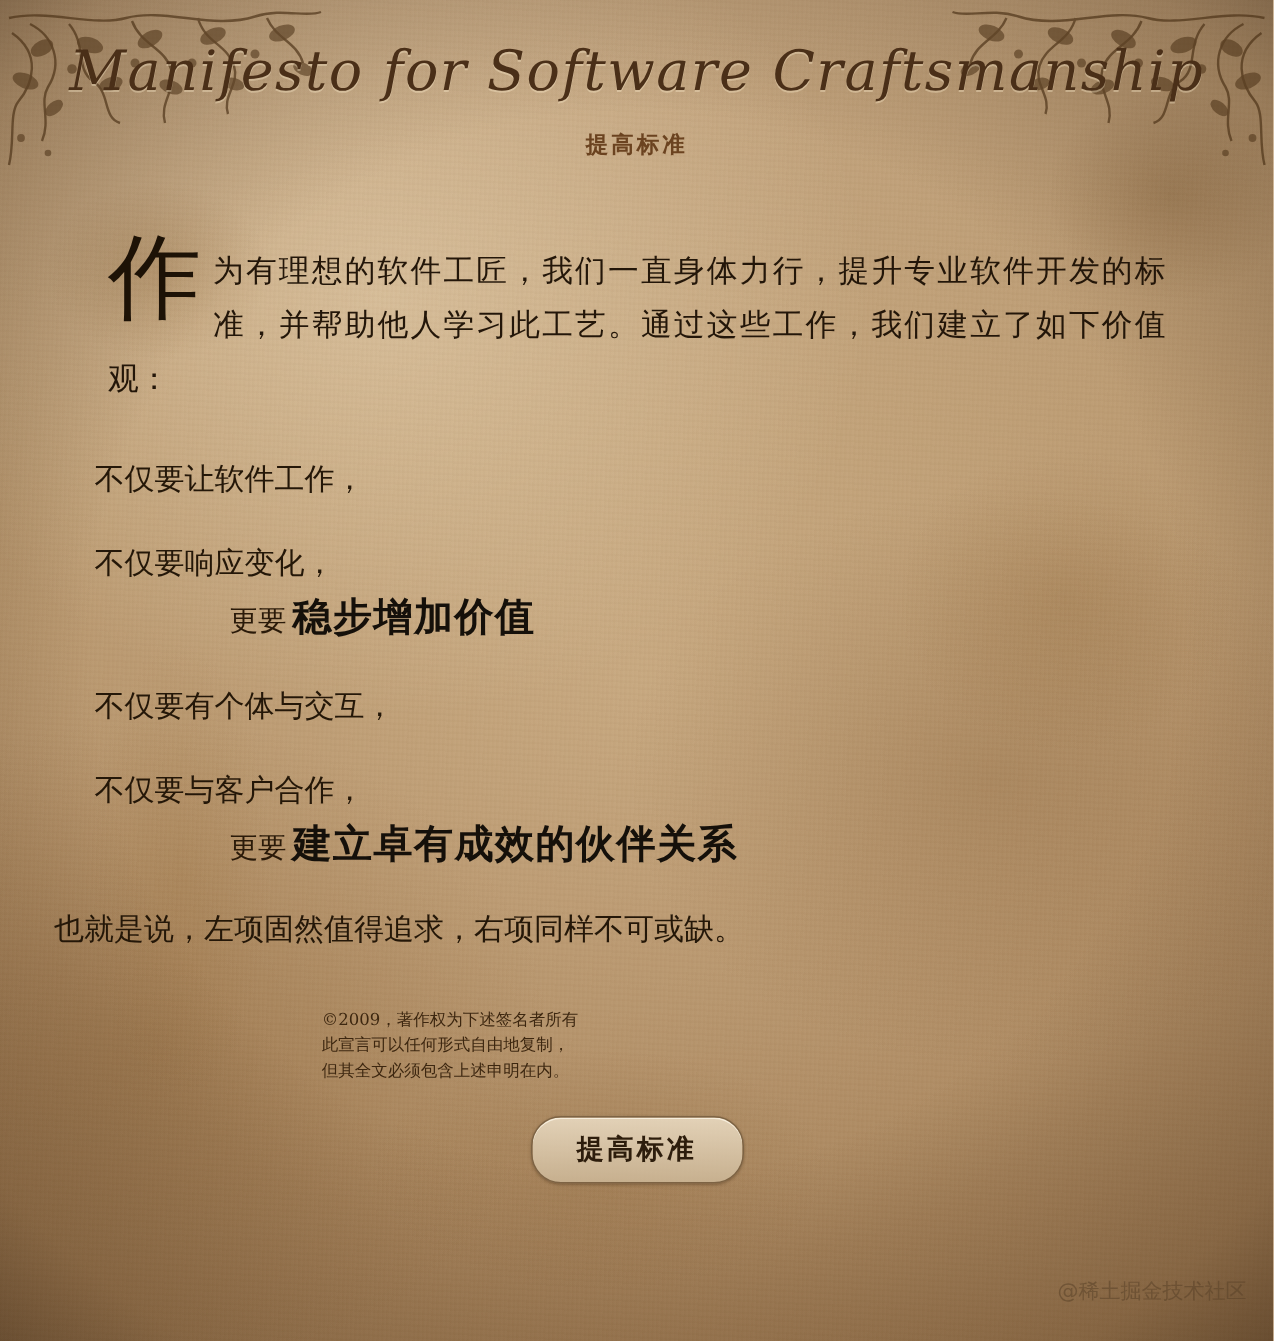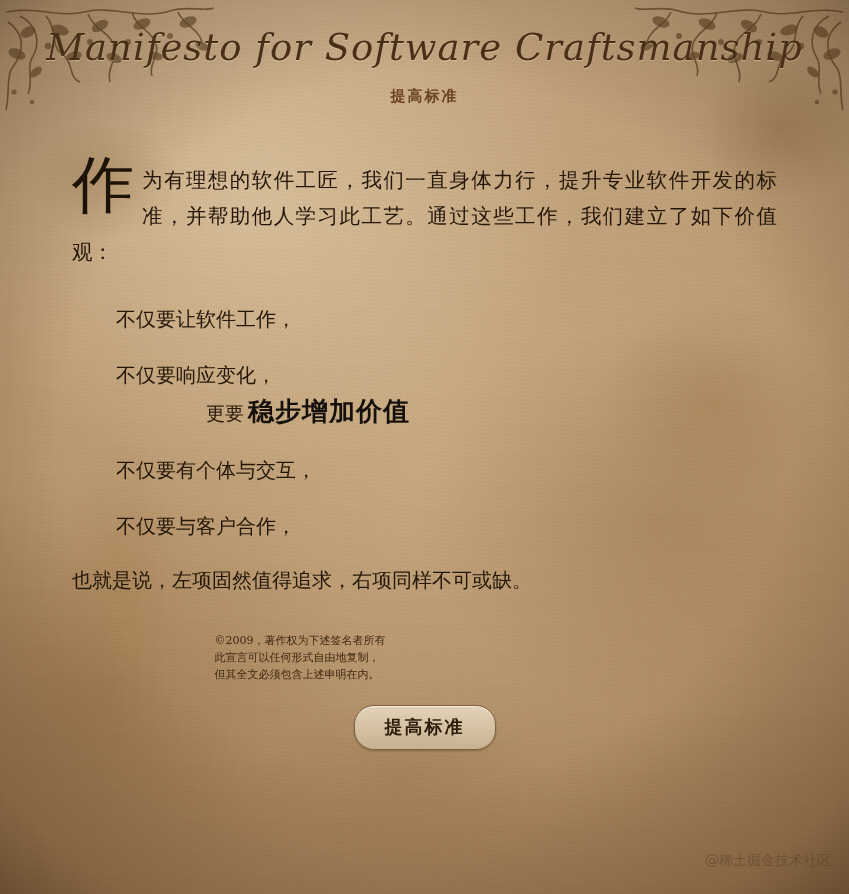--- a/index.html
+++ b/index.html
@@ -113,21 +113,21 @@
     font-size: 62px;
     line-height: 54px;
     padding: 0 8px 0 0;
     margin-top: -4px;
     color: #1d1206;
     font-family: "DejaVu Serif", "Liberation Serif", serif;
   }
 
   #values {
     margin: 34px 0 0 0;
-    padding: 0 0 0 116px;
+    padding: 0 0 0 63px;
     list-style: none;
   }
   .value-block {
     margin-bottom: 26px;
   }
   .value-left {
     font-family: "DejaVu Serif", "Liberation Serif", serif;
     font-size: 20px;
     color: #241708;
     line-height: 30px;
@@ -146,21 +146,21 @@
     font-family: "DejaVu Serif", "Liberation Serif", serif;
     font-size: 26px;
     font-weight: 700;
     color: #15100a;
     letter-spacing: 1px;
     margin-left: 4px;
   }
 
   #closing {
     margin: 22px 0 0 0;
-    padding-left: 72px;
+    padding-left: 36px;
     font-family: "DejaVu Serif", "Liberation Serif", serif;
     font-size: 20px;
     color: #241708;
   }
 
   #copyright {
     margin: 38px auto 0 auto;
     width: 420px;
     text-align: left;
     font-family: "DejaVu Serif", "Liberation Serif", serif;
@@ -292,20 +292,23 @@
           <span class="value-prefix">更要</span><span class="value-strong">稳步增加价值</span>
         </div>
       </div>
 
       <div class="value-block">
         <div class="value-left">不仅要有个体与交互，</div>
       </div>
 
       <div class="value-block">
         <div class="value-left">不仅要与客户合作，</div>
+        <div class="value-right">
+          <span class="value-prefix">更要</span><span class="value-strong">建立卓有成效的伙伴关系</span>
+        </div>
       </div>
 
     </div>
 
     <div id="closing">也就是说，左项固然值得追求，右项同样不可或缺。</div>
 
     <div id="copyright">
       <div>©2009，著作权为下述签名者所有</div>
       <div>此宣言可以任何形式自由地复制，</div>
       <div>但其全文必须包含上述申明在内。</div>

